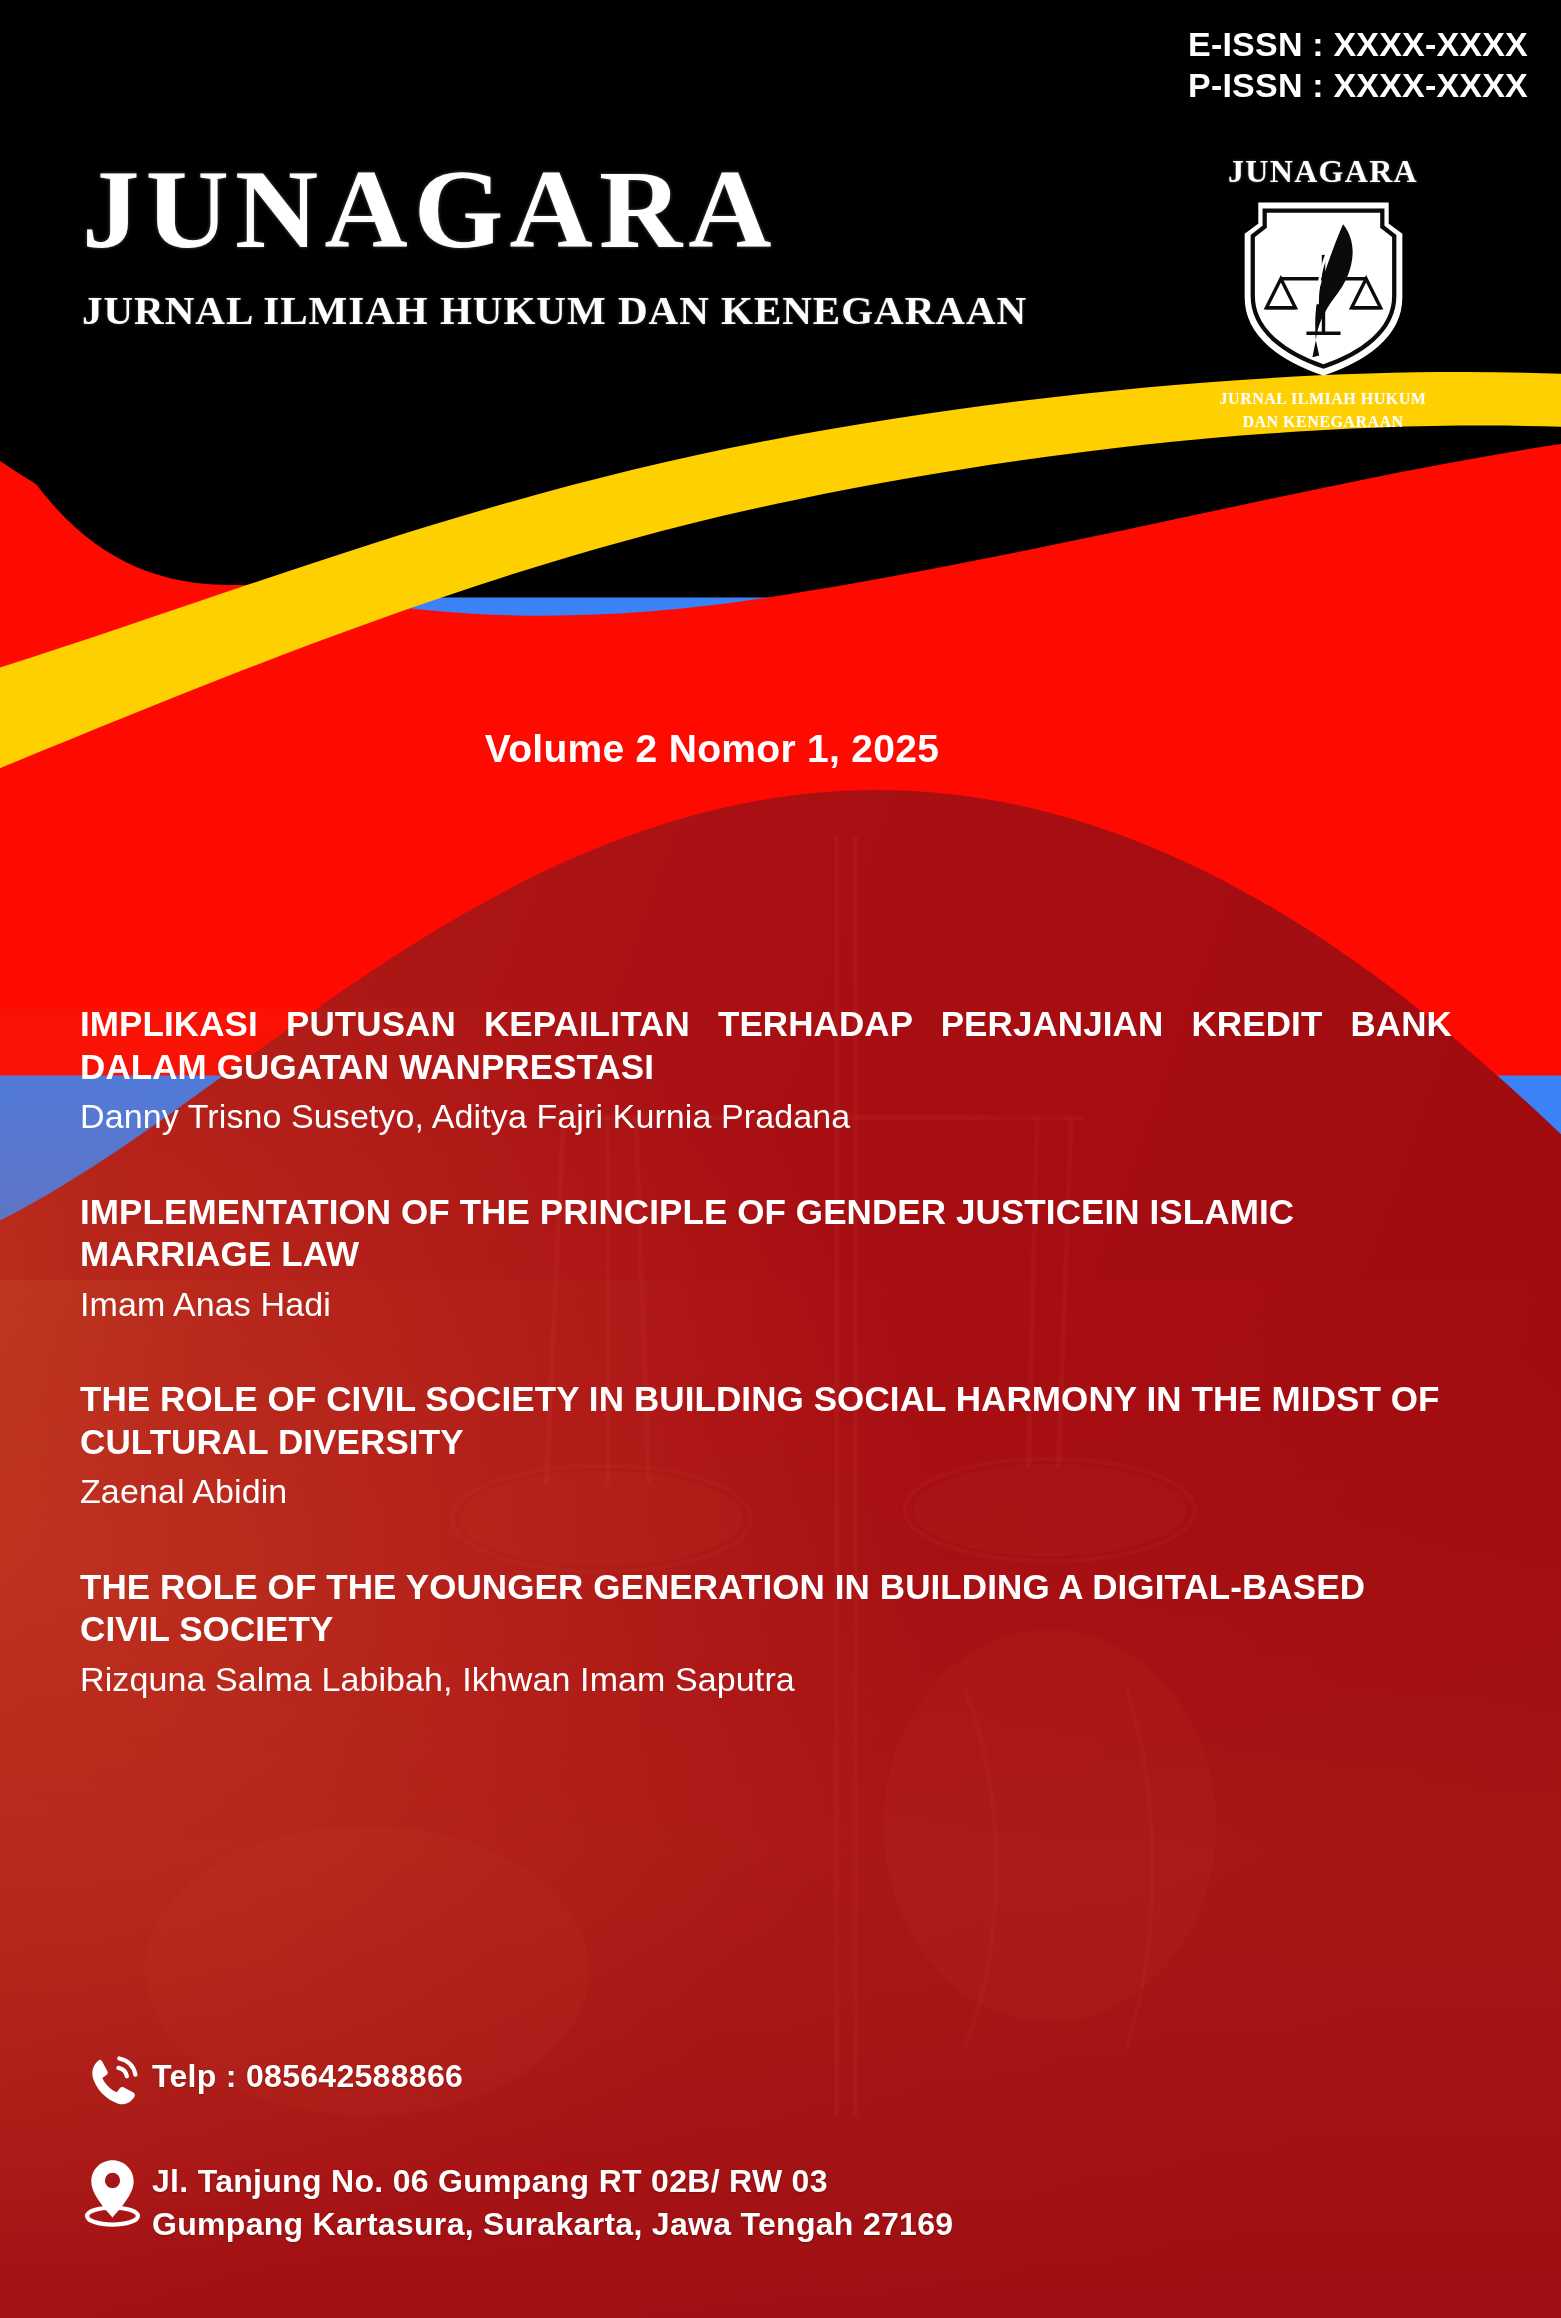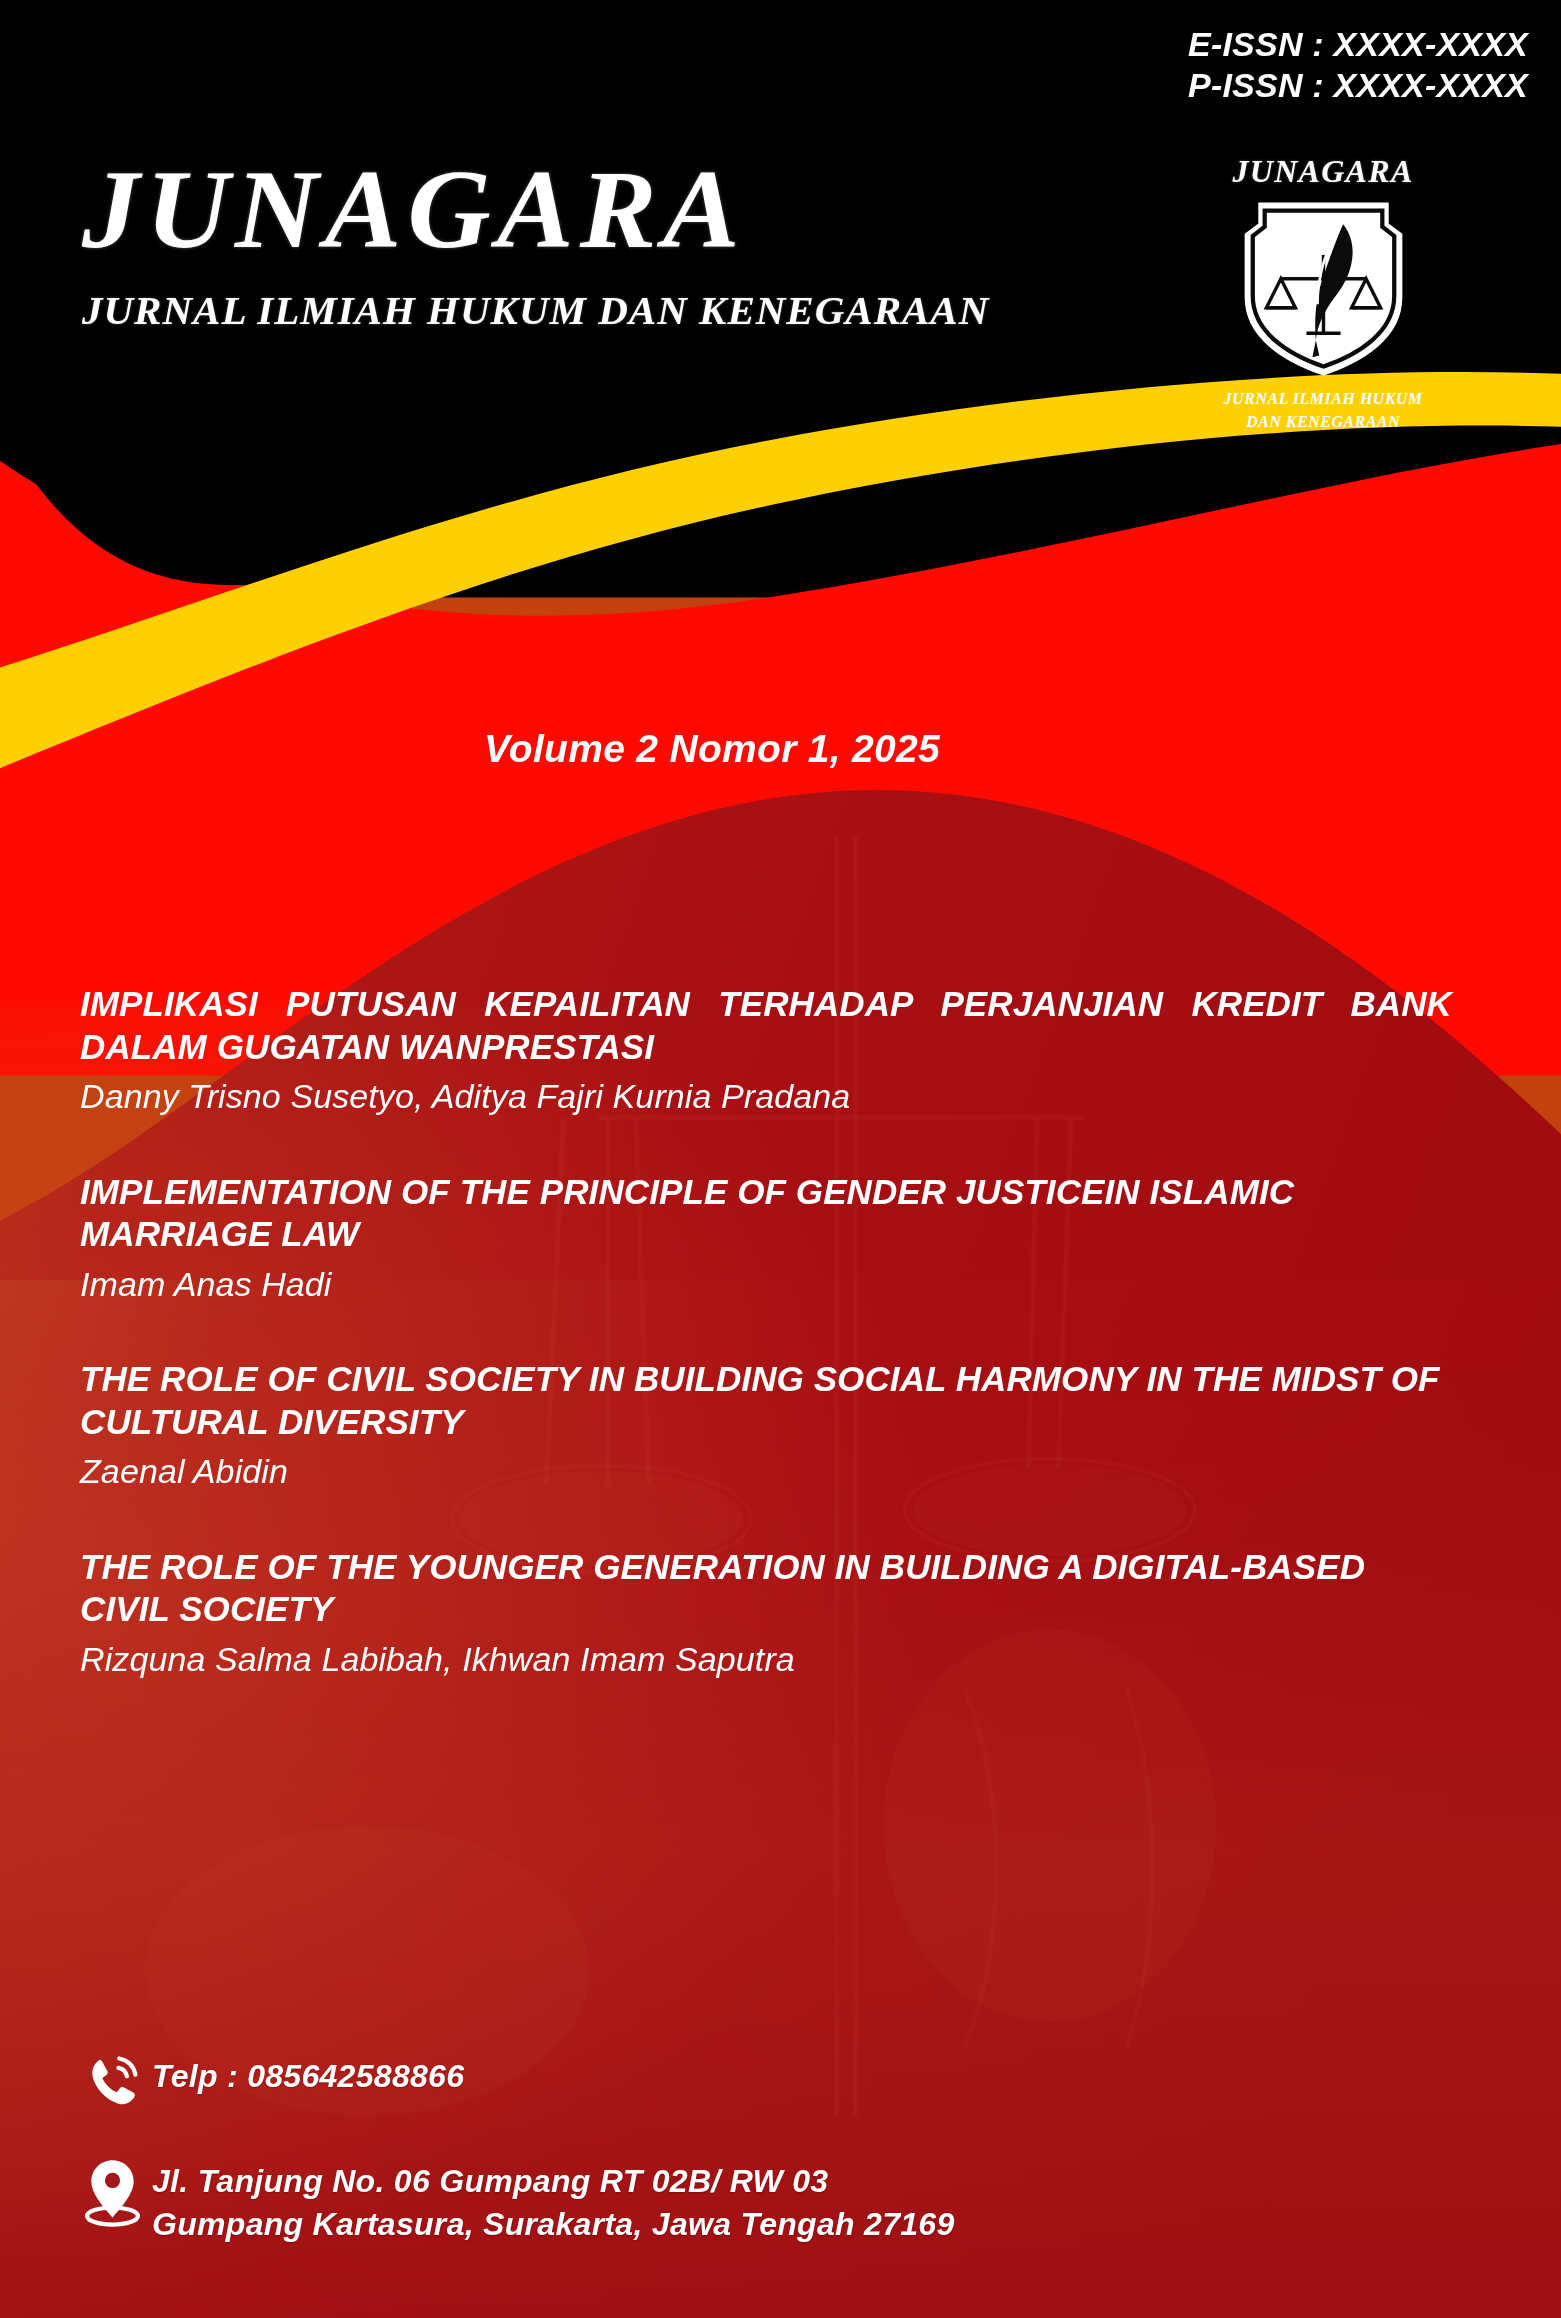--- a/index.html
+++ b/index.html
@@ -4,23 +4,22 @@
 <style>
   html, body {
     margin: 0; padding: 0;
     background: #222;
   }
   #cover {
     position: relative;
     width: 1562px;
     height: 2319px;
     overflow: hidden;
-    background: #c2410c;
+    background: #3b82f6;
     font-family: "Liberation Sans", sans-serif;
-    font-style: italic;
   }
 
   
   .layer { position: absolute; left: 0; top: 0; width: 100%; height: 100%; }
   .bg-svg { display: block; }
 
   
   .texture {
     position: absolute;
     left: 0; top: 836px; width: 1562px; height: 1482px;
@@ -126,20 +125,21 @@
   .art-title {
     color: #ffffff;
     font-size: 35px;
     font-weight: bold;
     line-height: 1.22;
     letter-spacing: 0.1px;
   }
   .art-title.justify {
     text-align: justify;
     text-align-last: left;
+    margin-top: 20px;
   }
   .art-authors {
     color: #ffffff;
     font-size: 34px;
     font-weight: normal;
     line-height: 1.24;
     margin-top: 7px;
     letter-spacing: 0.1px;
   }
 

